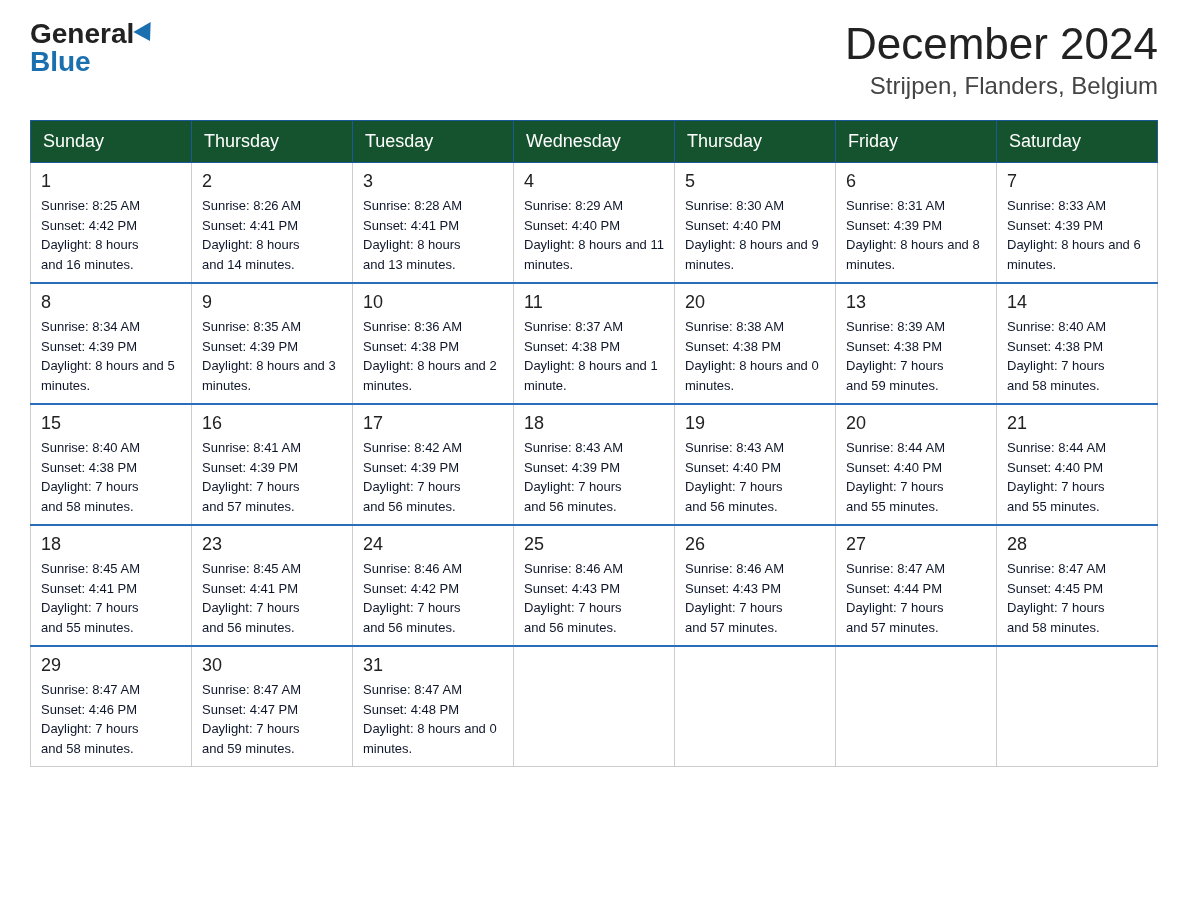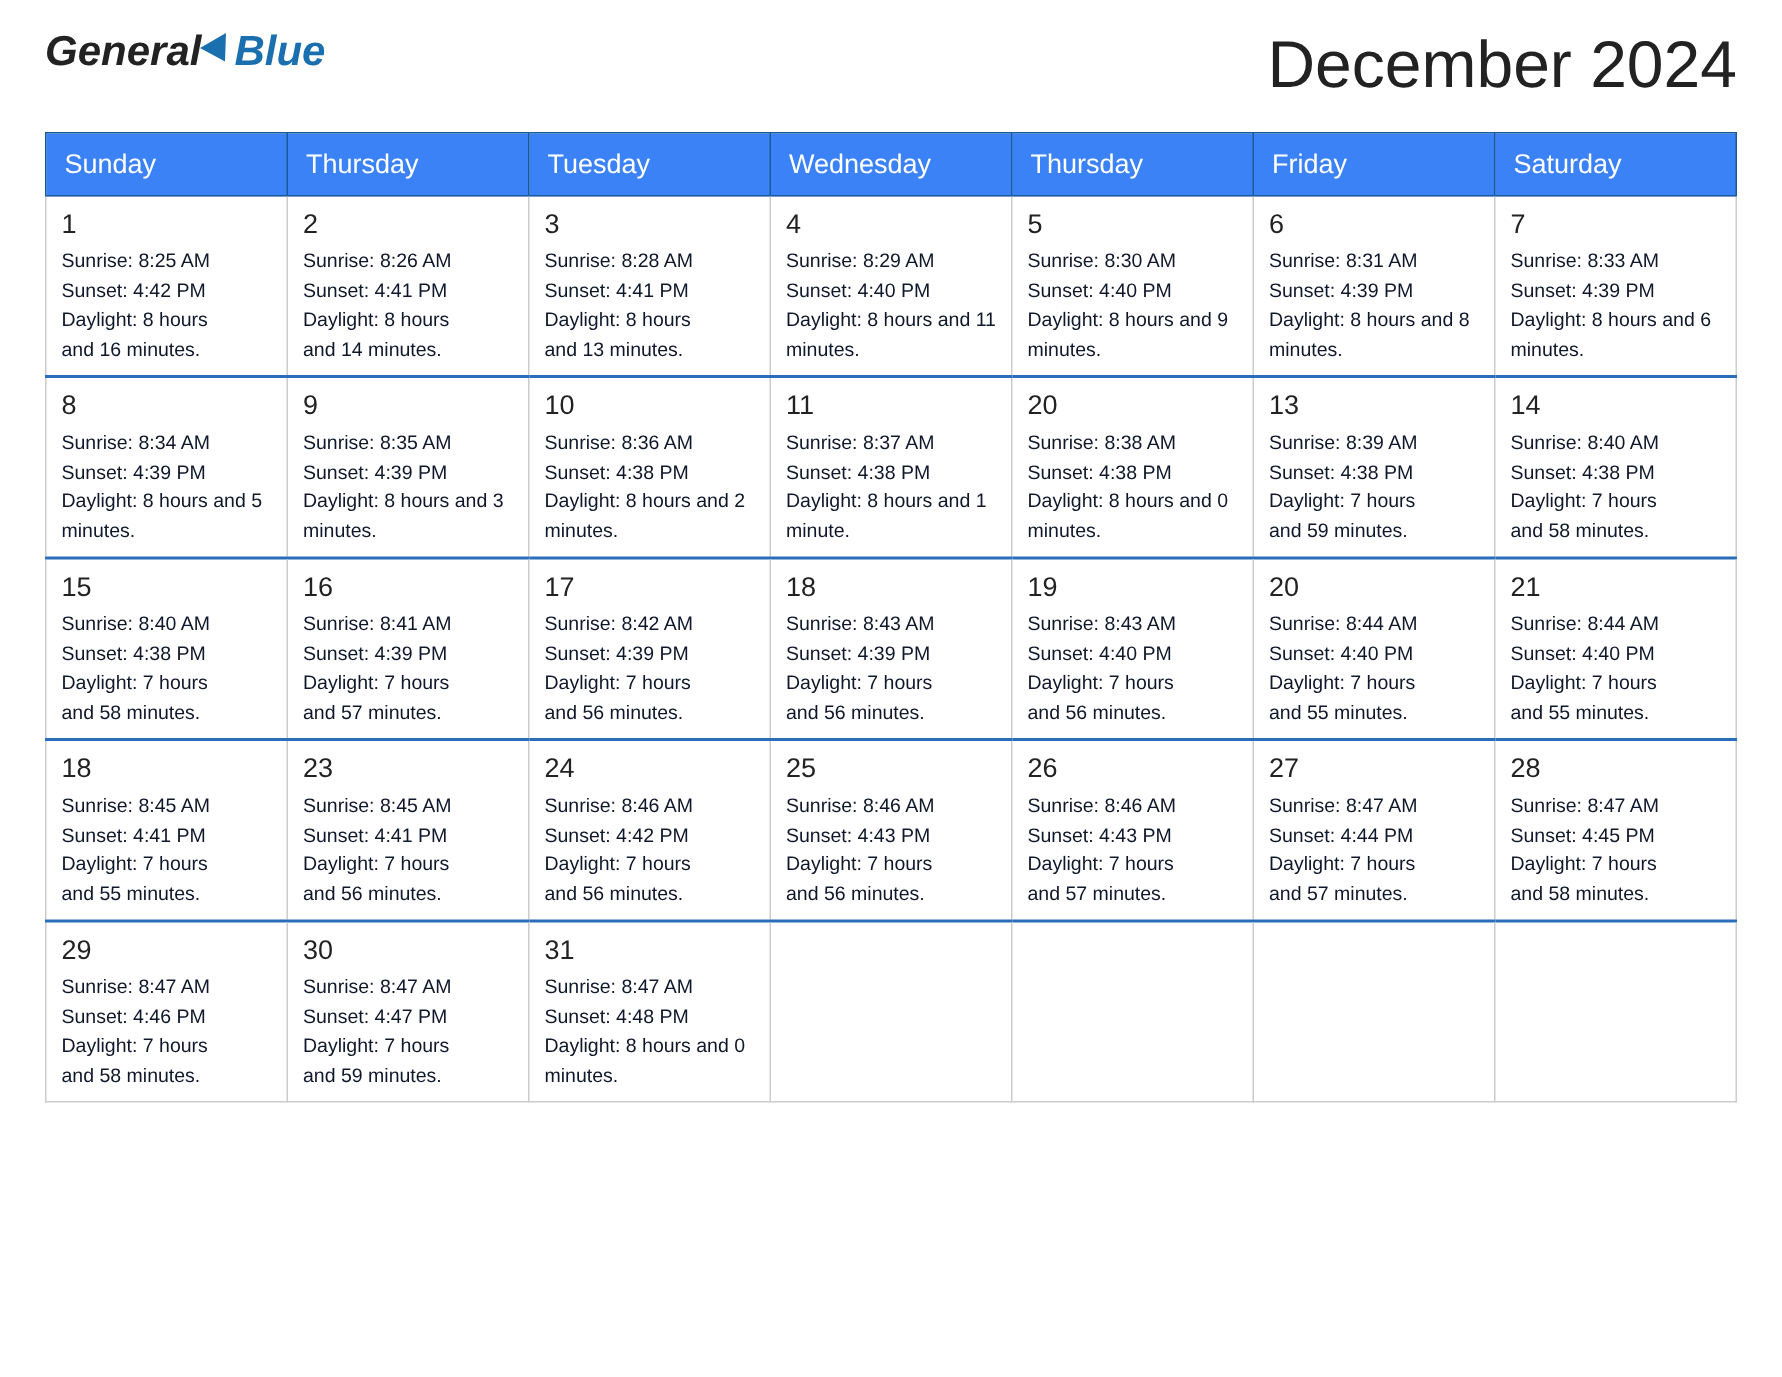--- a/index.html
+++ b/index.html
@@ -12,22 +12,22 @@
       padding: 20px 30px;
     }
     .header {
       display: flex;
       justify-content: space-between;
       align-items: flex-start;
       margin-bottom: 20px;
     }
     .logo {
       display: flex;
+      flex-direction: column;
       align-items: flex-start;
-      font-style: italic;
     }
     .logo-general {
       font-size: 28px;
       font-weight: bold;
       color: #222;
       line-height: 1;
     }
     .logo-blue {
       font-size: 28px;
       font-weight: bold;
@@ -61,21 +61,21 @@
     .location-title {
       font-size: 24px;
       color: #444;
       margin-top: 4px;
     }
     .calendar {
       width: 100%;
       border-collapse: collapse;
     }
     .calendar th {
-      background-color: #3b82f6;
+      background-color: #14532d;
       color: #fff;
       text-align: left;
       padding: 10px 12px;
       font-size: 18px;
       font-weight: normal;
       border: 1px solid #1a5a9a;
     }
     .calendar td {
       vertical-align: top;
       padding: 8px 10px;
@@ -112,20 +112,21 @@
 <div class="header">
   <div class="logo">
     <div class="logo-row">
       <span class="logo-general">General</span>
       <span class="logo-arrow"></span>
     </div>
     <span class="logo-blue">Blue</span>
   </div>
   <div class="title-block">
     <div class="month-title">December 2024</div>
+    <div class="location-title">Strijpen, Flanders, Belgium</div>
   </div>
 </div>
 
 <table class="calendar">
   <thead>
     <tr>
     <th>Sunday</th>
         <th>Thursday</th>
         <th>Tuesday</th>
         <th>Wednesday</th>

